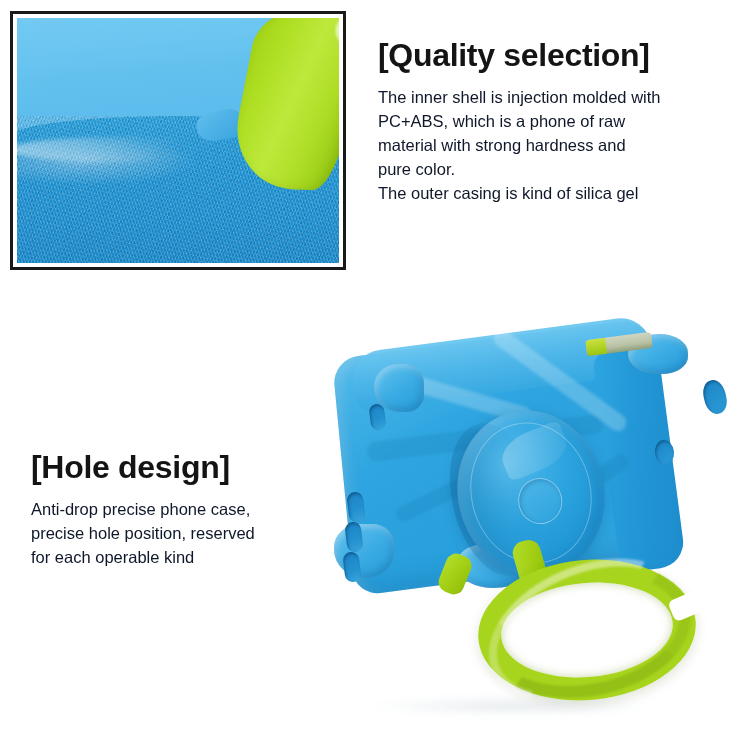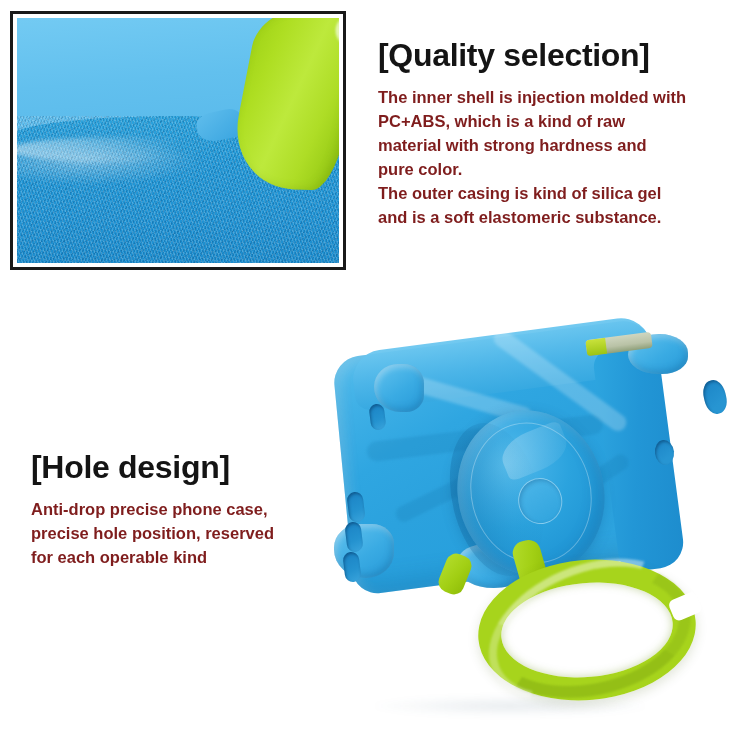--- a/index.html
+++ b/index.html
@@ -133,24 +133,24 @@
     font-size: 32px;
     font-weight: bold;
     color: #141414;
     letter-spacing: -0.3px;
     line-height: 1.12;
     margin: 0 0 11px 0;
     white-space: nowrap;
   }
   .para {
     font-size: 16.5px;
-    color: #7f1d1d;
+    color: #0f172a;
     line-height: 24px;
     margin: 0;
-    font-weight: bold;
+    font-weight: normal;
   }
   .para + .para { margin-top: 0; }
 
   
   .block-hole {
     position: absolute;
     left: 31px; top: 450px;
     width: 300px;
   }
   .block-hole .heading { }
@@ -395,25 +395,24 @@
     <div class="pi-tab"></div>
     <div class="pi-green">
       <div class="pi-green-gloss"></div>
     </div>
   </div>
 </div>
 
 <div class="block-quality">
   <h2 class="heading">[Quality selection]</h2>
   <p class="para">The inner shell is injection molded with</p>
-  <p class="para">PC+ABS, which is a kind of raw</p>
+  <p class="para">PC+ABS, which is a phone of raw</p>
   <p class="para">material with strong hardness and</p>
   <p class="para">pure color.</p>
   <p class="para">The outer casing is kind of silica gel</p>
-  <p class="para">and is a soft elastomeric substance.</p>
 </div>
 
 <div class="block-hole">
   <h2 class="heading">[Hole design]</h2>
   <p class="para">Anti-drop precise phone case,</p>
   <p class="para">precise hole position, reserved</p>
   <p class="para">for each operable kind</p>
 </div>
 
 <div class="product-photo">

